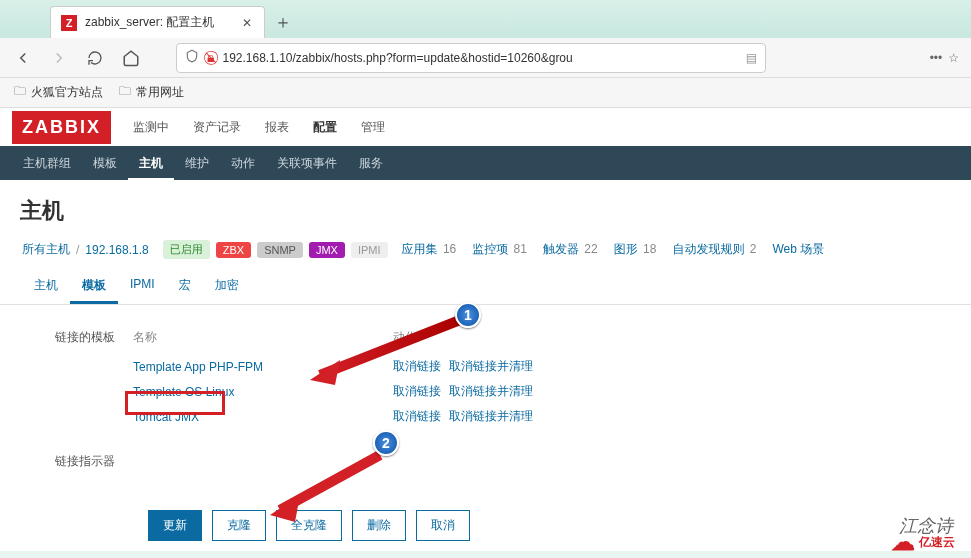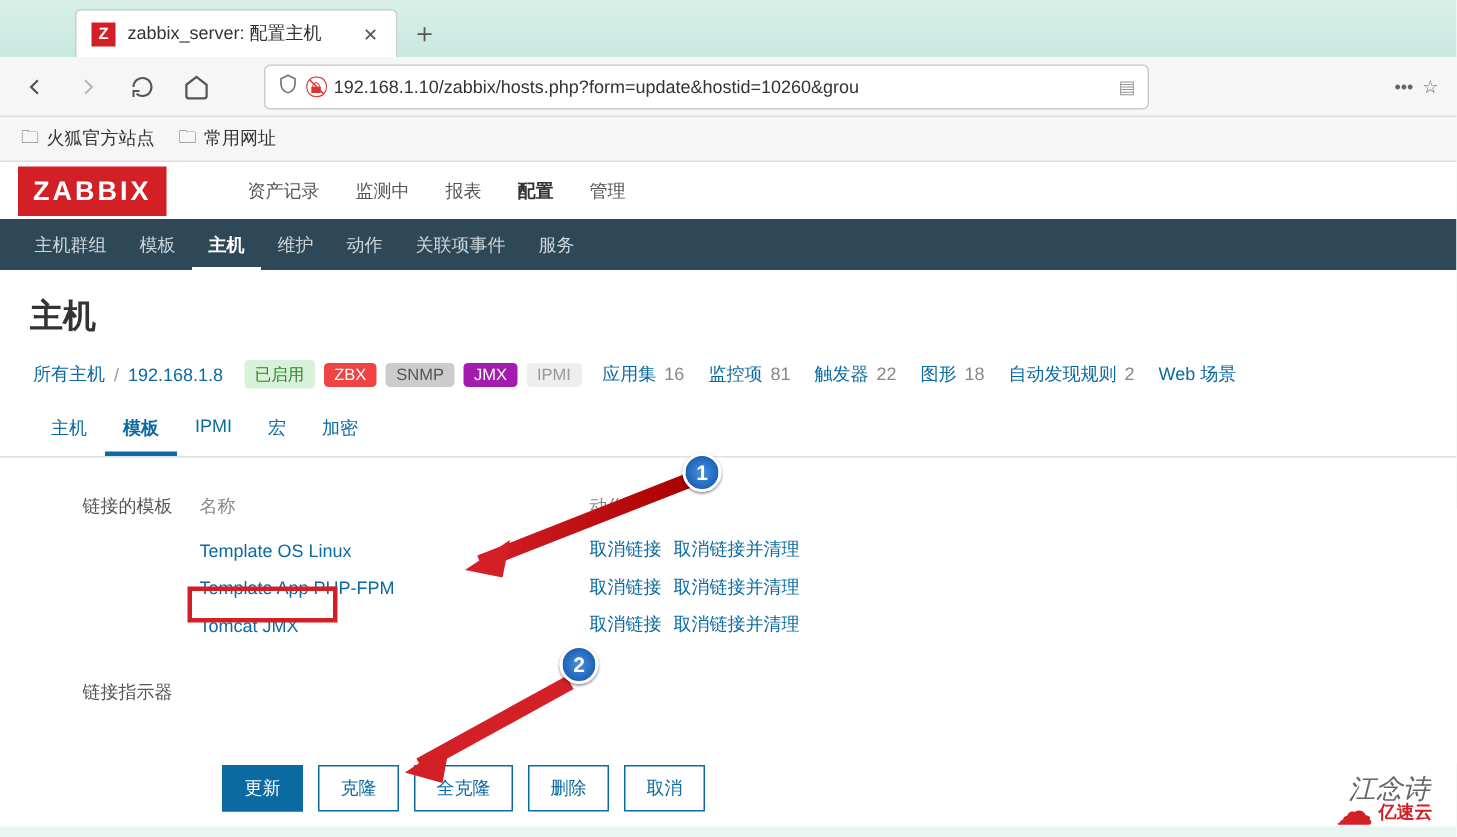--- a/index.html
+++ b/index.html
@@ -22,21 +22,21 @@
   .url-text { flex:1; color:#666; white-space:nowrap; overflow:hidden; }
   .url-text .host { color:#333; }
   .ellipsis { margin-left:auto; display:flex; gap:6px; align-items:center; color:#666; }
   
   .bookmark-bar { background:#f6f6f6; height:30px; display:flex; align-items:center; padding:0 14px; gap:16px; border-bottom:1px solid #ddd; }
   .bookmark { display:flex; align-items:center; gap:5px; color:#333; cursor:pointer; }
   .bookmark .folder-icon { color:#555; }
   
   
   .zabbix { position:relative; background:#fff; }
-  .zbx-top { background:#fff; height:38px; display:flex; align-items:center; padding:0 12px;gap:32px; }
+  .zbx-top { background:#fff; height:38px; display:flex; align-items:center; padding:0 12px; }
   .zbx-logo { background:#d31f26; color:#fff; font-weight:bold; letter-spacing:2px; font-size:18px; padding:6px 10px; display:inline-block; }
   .zbx-mainnav { display:flex; margin-left:10px; }
   .zbx-mainnav a { color:#555; padding:10px 12px; text-decoration:none; cursor:pointer; }
   .zbx-mainnav a.active { font-weight:bold; color:#333; }
   
   .zbx-sub { background:#2f4858; height:34px; display:flex; align-items:center; padding:0 12px; }
   .zbx-sub a { color:#cdd6dc; padding:9px 11px; text-decoration:none; cursor:pointer; font-size:12px; }
   .zbx-sub a.active { border-bottom:3px solid #fff; color:#fff; font-weight:bold; padding-bottom:6px; }
   
   .page-title { padding:16px 20px 10px; font-size:22px; color:#333; }
@@ -144,22 +144,22 @@
   <span class="bookmark">
     <span class="folder-icon">🗀</span>
     <span>常用网址</span>
   </span>
 </div>
 
 <div class="zabbix">
   <div class="zbx-top">
     <span class="zbx-logo">ZABBIX</span>
     <nav class="zbx-mainnav">
+      <a>监测中</a>
       <a>资产记录</a>
-      <a>监测中</a>
       <a>报表</a>
       <a class="active">配置</a>
       <a>管理</a>
     </nav>
   </div>
 
   <div class="zbx-sub">
     <a>主机群组</a>
     <a>模板</a>
     <a class="active">主机</a>
@@ -202,25 +202,25 @@
     <div class="form-row">
       <div class="form-label">链接的模板</div>
       <div class="form-body" style="position:relative;">
         <table class="tmpl">
           <tbody>
               <tr>
             <th class="name">名称</th>
             <th class="action">动作</th>
           </tr>
           <tr>
+            <td><a>Template App PHP-FPM</a></td>
+            <td class="act"><a>取消链接</a><a>取消链接并清理</a></td>
+          </tr>
+          <tr>
             <td><a>Template OS Linux</a></td>
-            <td class="act"><a>取消链接</a><a>取消链接并清理</a></td>
-          </tr>
-          <tr>
-            <td><a>Template App PHP-FPM</a></td>
             <td class="act"><a>取消链接</a><a>取消链接并清理</a></td>
           </tr>
           <tr>
             <td><a>Tomcat JMX</a></td>
             <td class="act"><a>取消链接</a><a>取消链接并清理</a></td>
           </tr>
         </tbody>
           </table>
         <div class="highlight-box" style="left:-8px; top:66px; width:100px; height:24px;"></div>
       </div>

